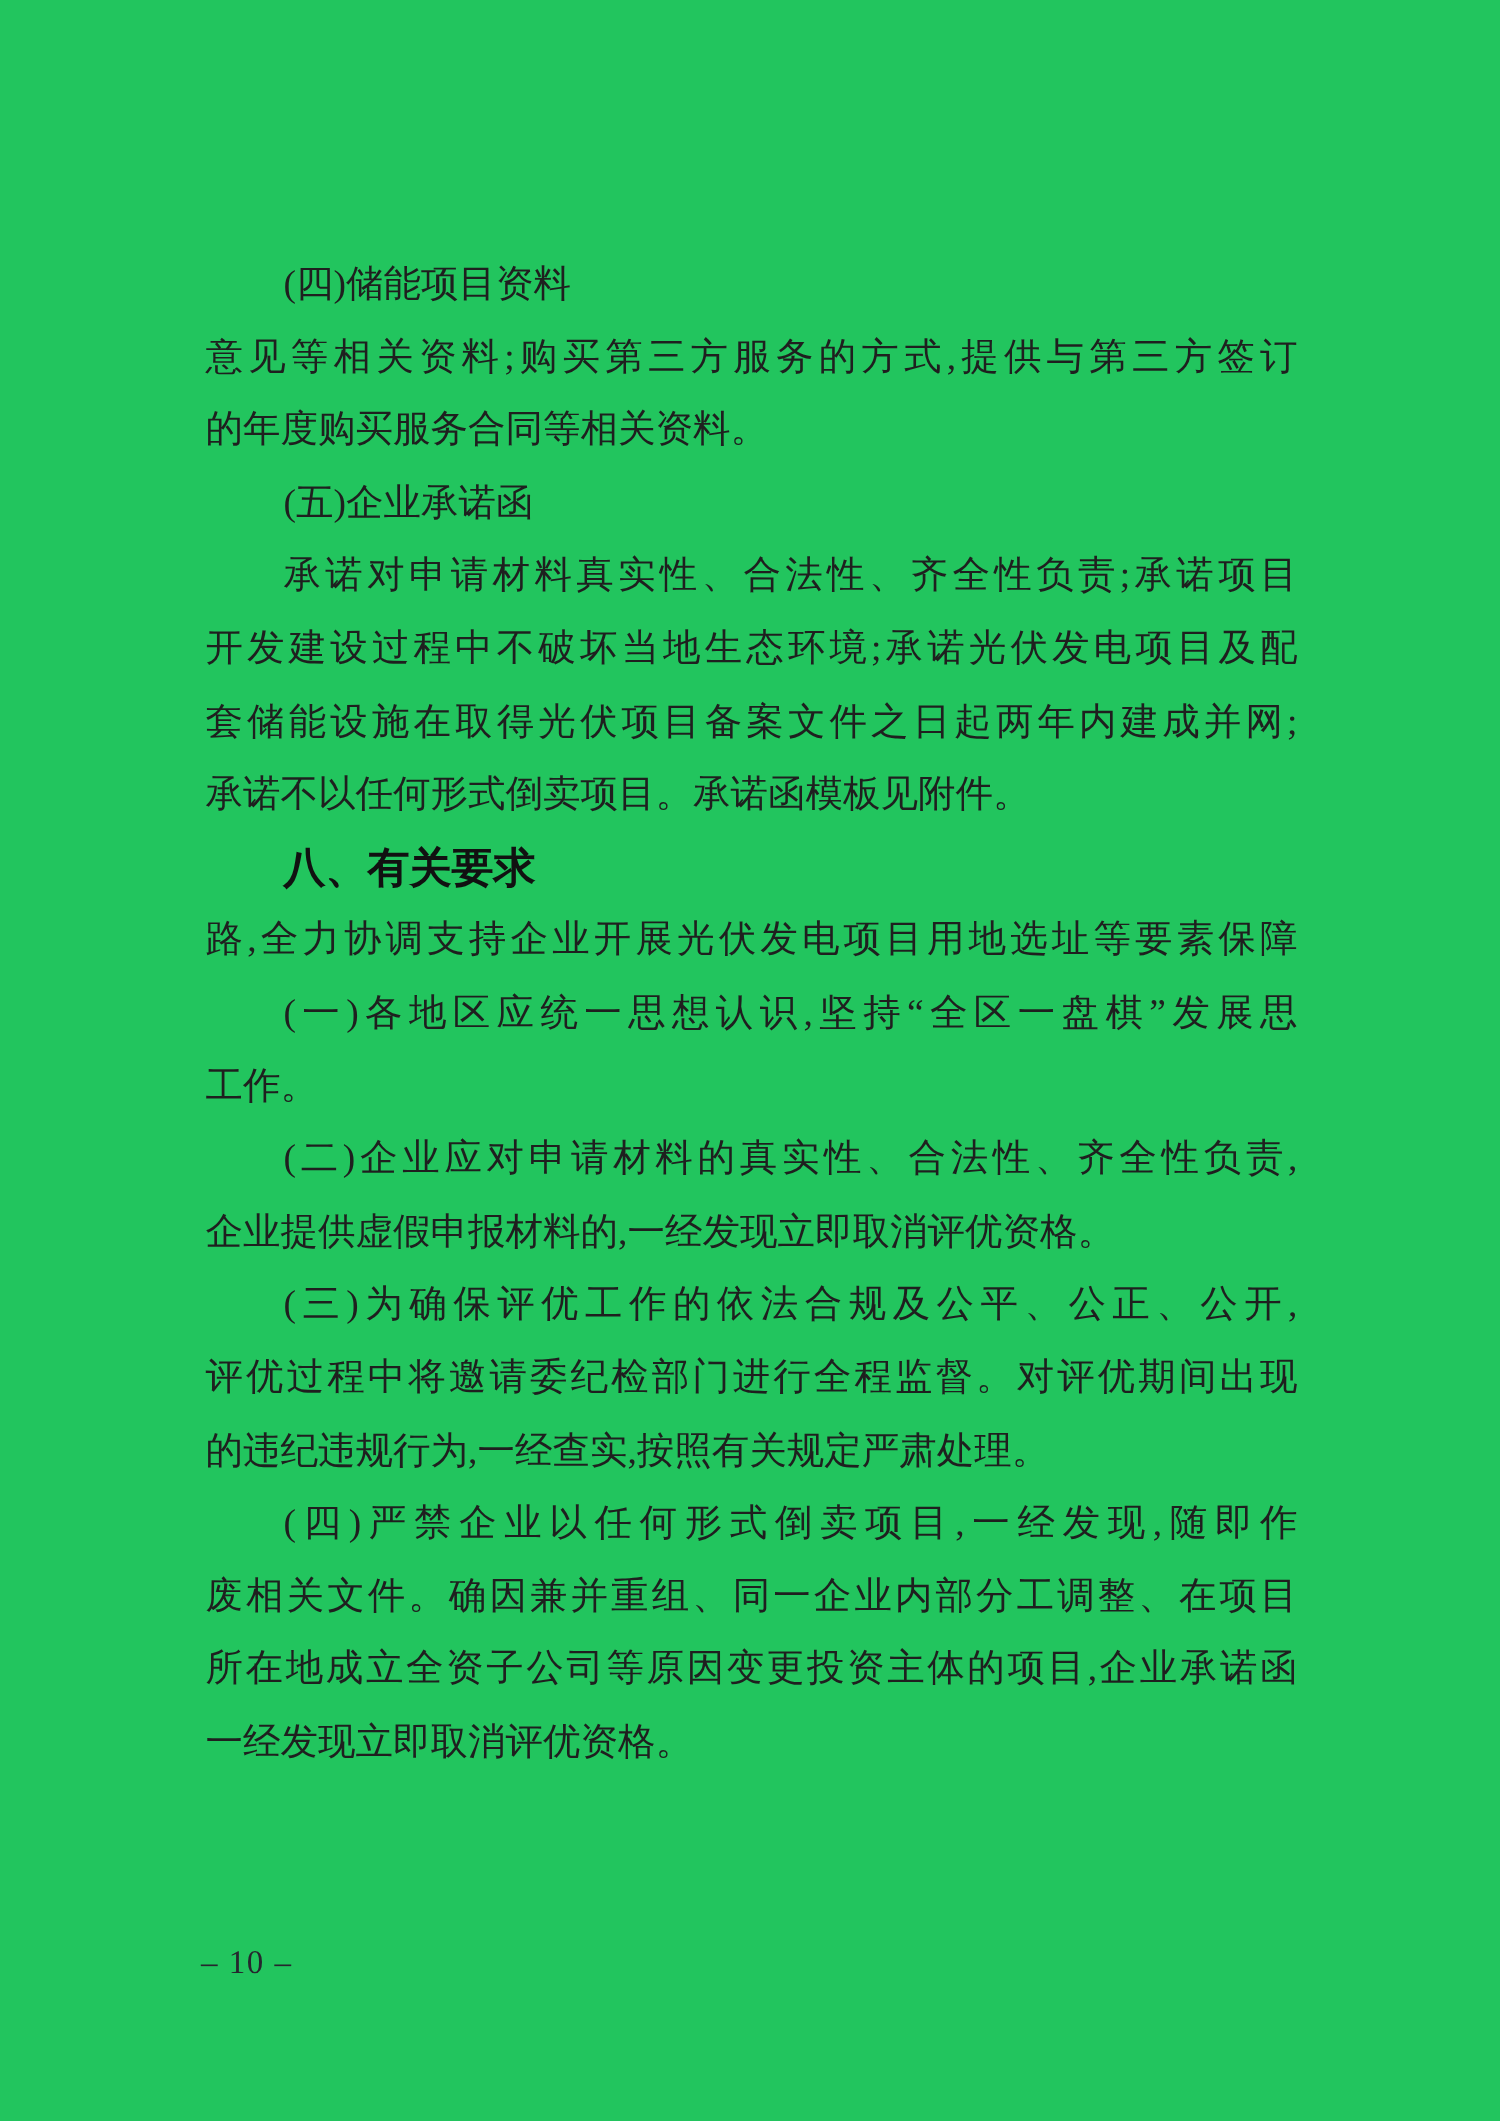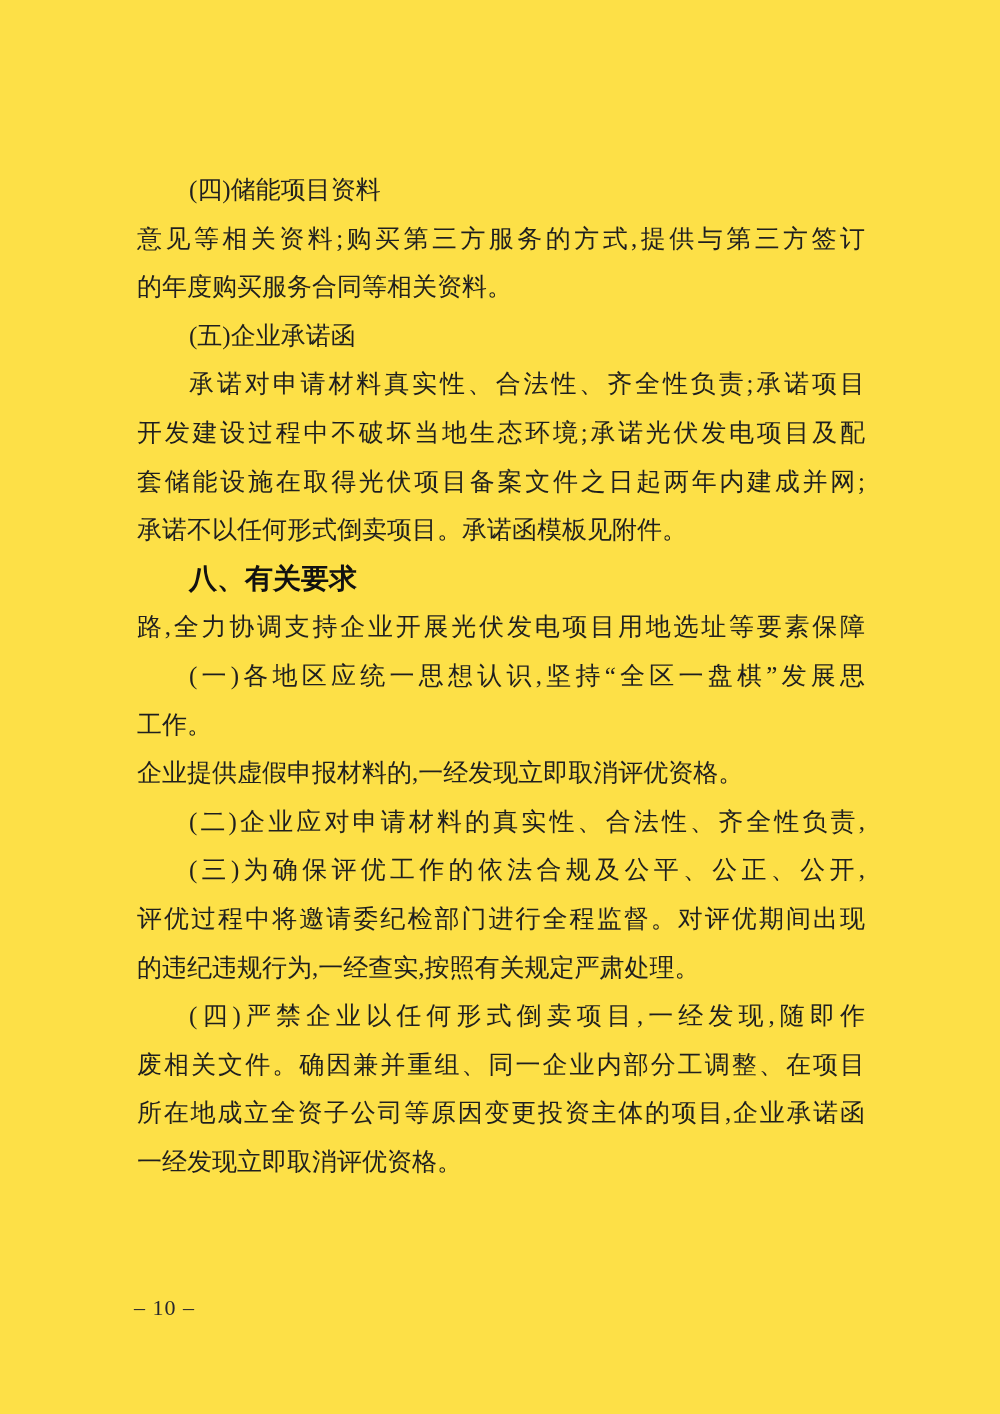--- a/index.html
+++ b/index.html
@@ -4,21 +4,21 @@
 <style>
   html, body {
     margin: 0;
     padding: 0;
     background: #ffffff;
   }
   .page {
     position: relative;
     width: 1000px;
     height: 1414px;
-    background: #fde047;
+    background: #22c55e;
     overflow: hidden;
     font-family: "Liberation Serif", "DejaVu Serif", serif;
     color: #1f1f1f;
   }
   .doc-body {
     position: absolute;
     left: 137px;
     top: 166px;
     width: 728px;
   }
@@ -65,22 +65,22 @@
     <div class="ln">的年度购买服务合同等相关资料。</div>
     <div class="ln indent">(五)企业承诺函</div>
     <div class="ln indent fill">承诺对申请材料真实性、合法性、齐全性负责;承诺项目</div>
     <div class="ln fill">开发建设过程中不破坏当地生态环境;承诺光伏发电项目及配</div>
     <div class="ln fill">套储能设施在取得光伏项目备案文件之日起两年内建成并网;</div>
     <div class="ln">承诺不以任何形式倒卖项目。承诺函模板见附件。</div>
     <div class="ln indent heading">八、有关要求</div>
     <div class="ln fill">路,全力协调支持企业开展光伏发电项目用地选址等要素保障</div>
     <div class="ln indent fill">(一)各地区应统一思想认识,坚持“全区一盘棋”发展思</div>
     <div class="ln">工作。</div>
+    <div class="ln indent fill">(二)企业应对申请材料的真实性、合法性、齐全性负责,</div>
     <div class="ln">企业提供虚假申报材料的,一经发现立即取消评优资格。</div>
-    <div class="ln indent fill">(二)企业应对申请材料的真实性、合法性、齐全性负责,</div>
     <div class="ln indent fill">(三)为确保评优工作的依法合规及公平、公正、公开,</div>
     <div class="ln fill">评优过程中将邀请委纪检部门进行全程监督。对评优期间出现</div>
     <div class="ln">的违纪违规行为,一经查实,按照有关规定严肃处理。</div>
     <div class="ln indent fill">(四)严禁企业以任何形式倒卖项目,一经发现,随即作</div>
     <div class="ln fill">废相关文件。确因兼并重组、同一企业内部分工调整、在项目</div>
     <div class="ln fill">所在地成立全资子公司等原因变更投资主体的项目,企业承诺函</div>
     <div class="ln">一经发现立即取消评优资格。</div>
   </div>
 
   <div class="page-footer">– 10 –</div>

